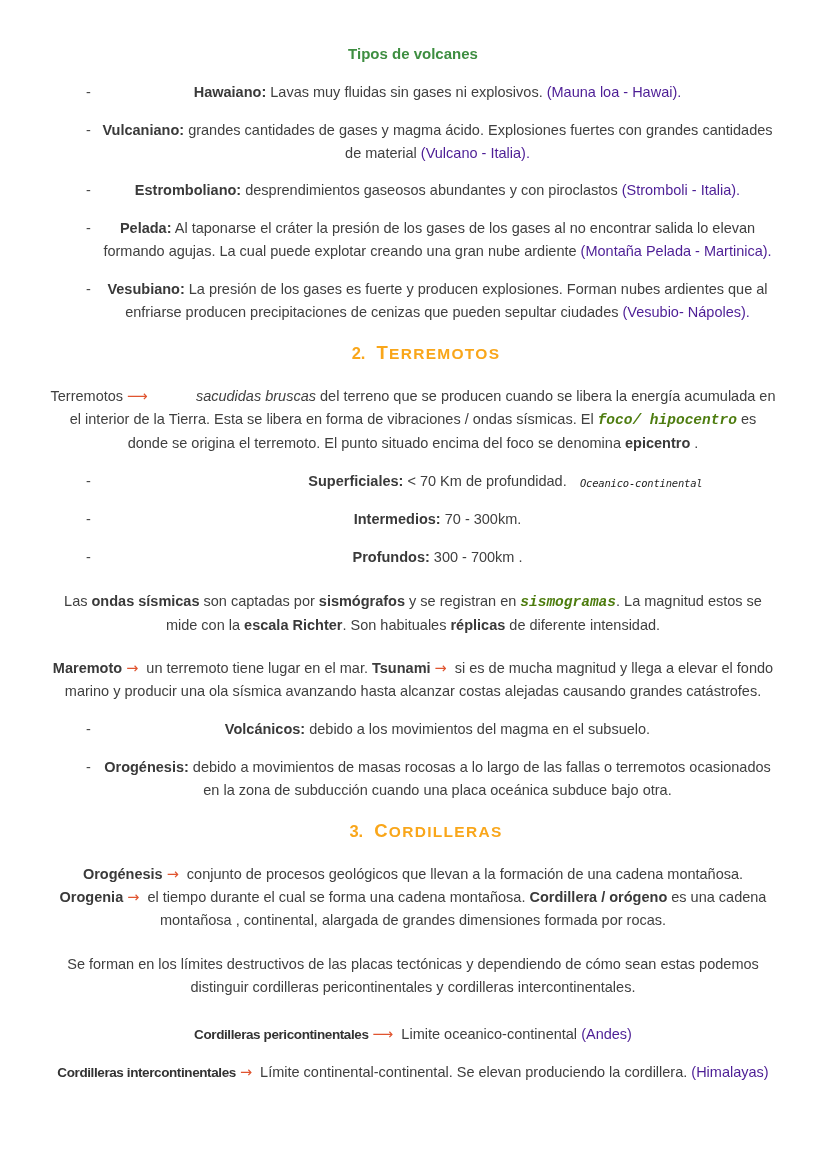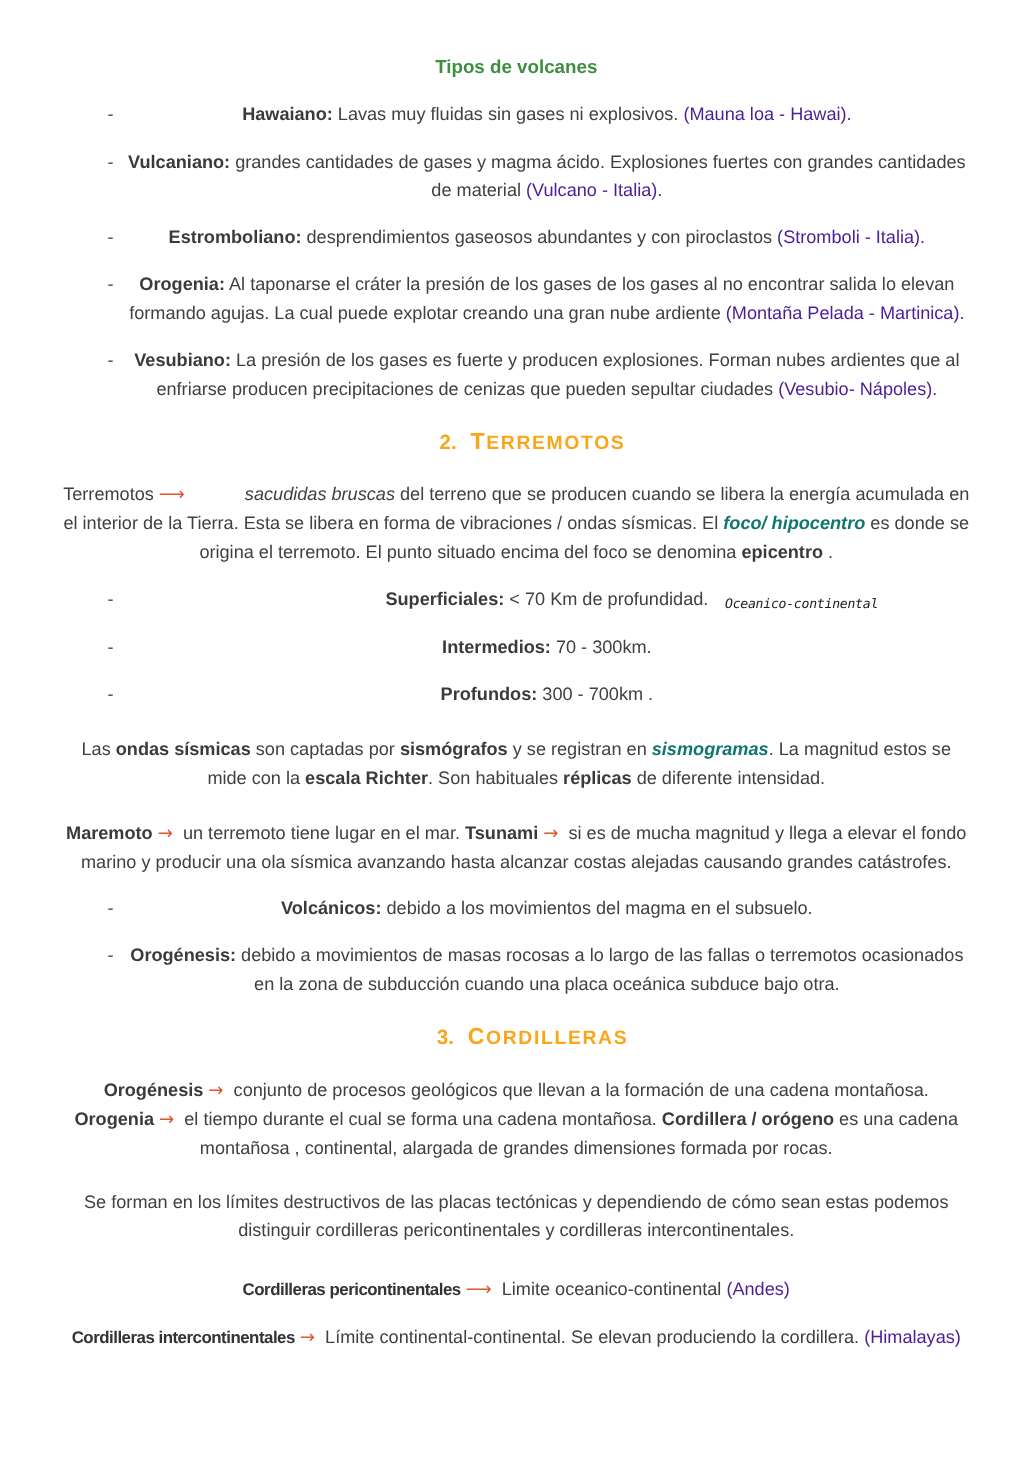--- a/index.html
+++ b/index.html
@@ -33,21 +33,21 @@
     font-weight:700;
     font-size:15.5px;
   }
   .num-heading .num{margin-right:11px;font-size:16.5px;}
   .num-heading .label{letter-spacing:1.3px;display:inline-block;}
   .num-heading .label::first-letter{font-size:18.5px;}
   .para{margin:18px 0 0 0;}
   .para-tight{margin:21px 0 0 0;}
   .seg-b{font-weight:700;color:#3a3a3a;}
   .seg-i{font-style:italic;margin-left:44px;}
-  .seg-bi{font-weight:700;font-style:italic;color:#0f766e;}
+  .seg-bi{font-weight:700;font-style:italic;color:#4d7c0f;font-family:Liberation Mono, monospace;}
   .seg-red{color:#4c1d95;}
   .seg-arrow{
     color:#e0542f;
     font-family:"DejaVu Sans",sans-serif;
     padding:0 4px;
     font-weight:400;
   }
   .seg-bc{font-weight:700;letter-spacing:-0.4px;color:#333333;font-size:13.5px;}
   .annotation{
     position:absolute;
@@ -75,21 +75,21 @@
     <div class="bullet">
       <span class="dash">-</span>
       <span class="content"><span class="seg-b">Vulcaniano:</span><span> grandes cantidades de gases y magma ácido. Explosiones fuertes con grandes cantidades de material </span><span class="seg-red">(Vulcano - Italia).</span></span>
     </div>
     <div class="bullet">
       <span class="dash">-</span>
       <span class="content"><span class="seg-b">Estromboliano:</span><span> desprendimientos gaseosos abundantes y con piroclastos </span><span class="seg-red">(Stromboli - Italia).</span></span>
     </div>
     <div class="bullet">
       <span class="dash">-</span>
-      <span class="content"><span class="seg-b">Orogenia:</span><span> Al taponarse el cráter la presión de los gases de los gases al no encontrar salida lo elevan formando agujas. La cual puede explotar creando una gran nube ardiente </span><span class="seg-red">(Montaña Pelada - Martinica).</span></span>
+      <span class="content"><span class="seg-b">Pelada:</span><span> Al taponarse el cráter la presión de los gases de los gases al no encontrar salida lo elevan formando agujas. La cual puede explotar creando una gran nube ardiente </span><span class="seg-red">(Montaña Pelada - Martinica).</span></span>
     </div>
     <div class="bullet">
       <span class="dash">-</span>
       <span class="content"><span class="seg-b">Vesubiano:</span><span> La presión de los gases es fuerte y producen explosiones. Forman nubes ardientes que al enfriarse producen precipitaciones de cenizas que pueden sepultar ciudades </span><span class="seg-red">(Vesubio- Nápoles).</span></span>
     </div>
   </div>
 
   <h3 class="num-heading">
     <span class="num">2.</span><span class="label">TERREMOTOS</span>
   </h3>

